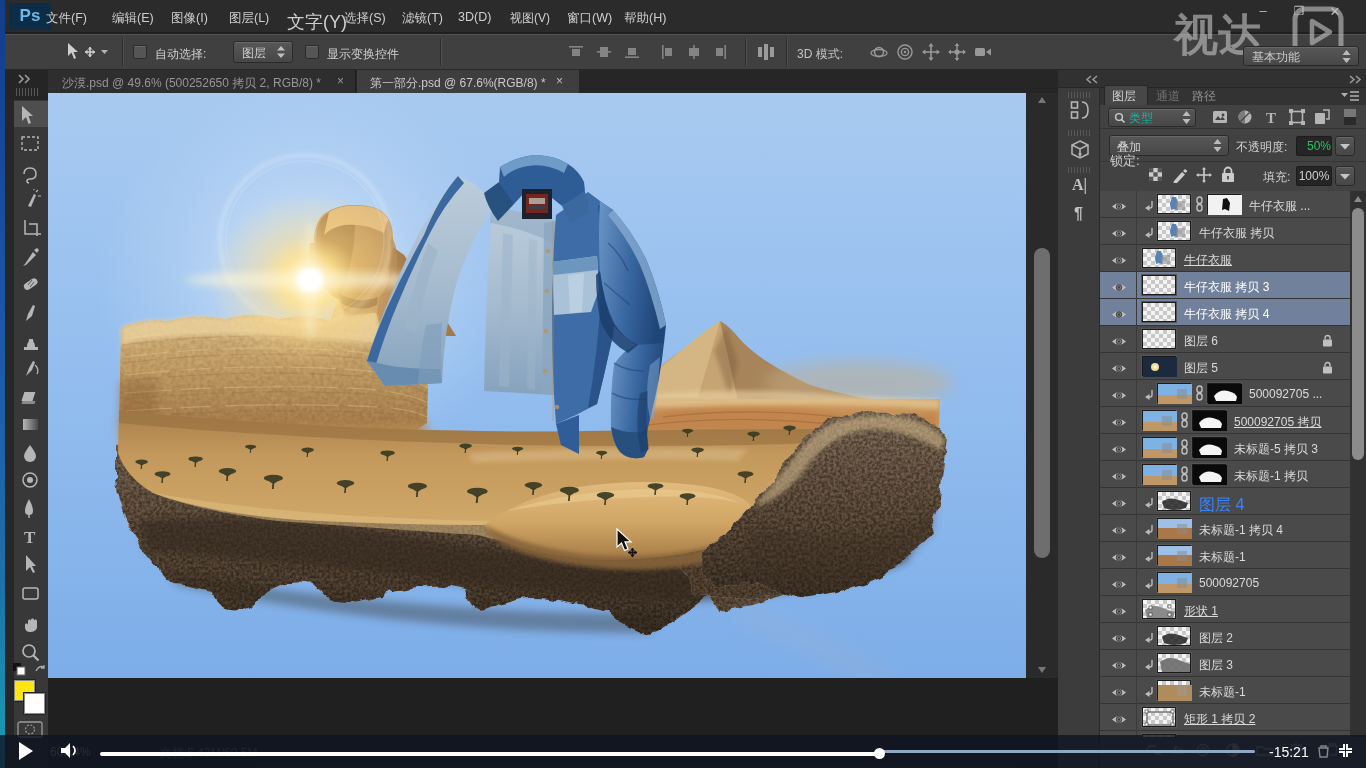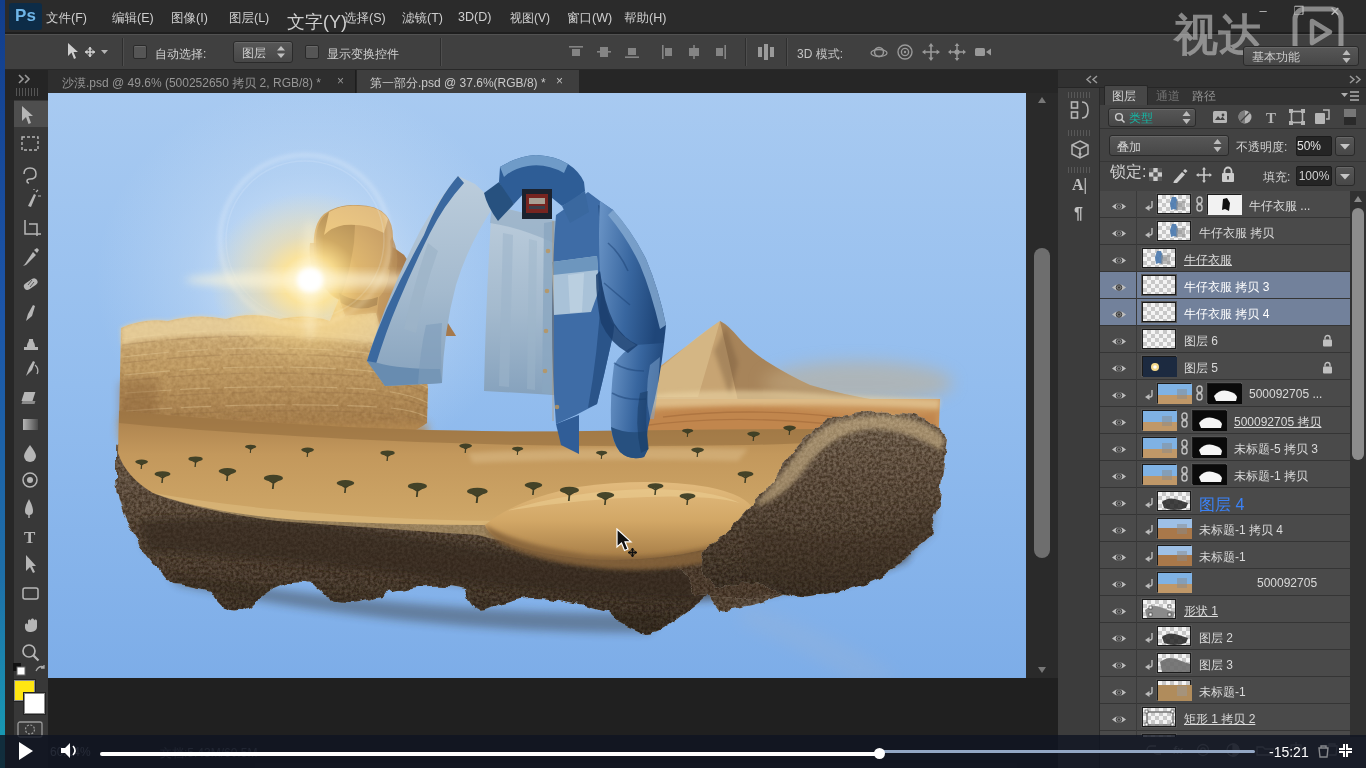--- a/index.html
+++ b/index.html
@@ -9,21 +9,21 @@
   box-shadow:inset 0 1px 0 rgba(255,255,255,.12)}
 .ddl{background:linear-gradient(#575757,#474747);border:1px solid #2a2a2a;border-radius:3px;
   box-shadow:inset 0 1px 0 rgba(255,255,255,.1)}
 .inset{background:#252525;border:1px solid #1c1c1c;border-radius:2px}
 .sep{width:1px;background:#2e2e2e;box-shadow:1px 0 0 #4e4e4e}
 </style></head>
 <body>
 <div class="abs" style="left:0;top:0;width:1366px;height:768px;background:#1e1e1e"></div>
 <div class="abs" style="left:0;top:0;width:5px;height:768px;background:linear-gradient(#123d8a,#1c55a8 40%,#1e6fa8 75%,#17a0b4)"></div>
 <div class="abs" style="left:5px;top:0;width:1361px;height:33px;background:#2b2b2b;border-bottom:1px solid #1f1f1f"></div>
-<div class="abs" style="left:9px;top:3px;width:33px;height:27px;background:#0d2c47;border-radius:3px;color:#6fb6e8;font-size:17px;font-weight:bold;text-align:center;line-height:26px">Ps</div>
+<div class="abs" style="left:9px;top:3px;width:42px;height:27px;background:#0d2c47;border-radius:3px;color:#6fb6e8;font-size:17px;font-weight:bold;text-align:center;line-height:26px">Ps</div>
 <div class="abs txt" style="left:46px;top:10px;font-size:12.5px">文件(F)</div>
 <div class="abs txt" style="left:112px;top:10px;font-size:12.5px">编辑(E)</div>
 <div class="abs txt" style="left:171px;top:10px;font-size:12.5px">图像(I)</div>
 <div class="abs txt" style="left:229px;top:10px;font-size:12.5px">图层(L)</div>
 <div class="abs txt" style="left:287px;top:10px;font-size:18px">文字(Y)</div>
 <div class="abs txt" style="left:344px;top:10px;font-size:12.5px">选择(S)</div>
 <div class="abs txt" style="left:402px;top:10px;font-size:12.5px">滤镜(T)</div>
 <div class="abs txt" style="left:458px;top:10px;font-size:12.5px">3D(D)</div>
 <div class="abs txt" style="left:510px;top:10px;font-size:12px">视图(V)</div>
 <div class="abs txt" style="left:567px;top:10px;font-size:12.5px">窗口(W)</div>
@@ -118,21 +118,21 @@
   </svg>
 <svg class="abs" style="left:974px;top:43px" width="18" height="18" viewBox="0 0 18 18">
     <rect x="1" y="5" width="10" height="8" rx="1.5" fill="#999"></rect>
     <path d="M12 9 L17 5.5 V12.5Z" fill="#999"></path>
   </svg>
 <div class="abs" style="left:48px;top:70px;width:1012px;height:23px;background:#262626"></div>
 <div class="abs" style="left:48px;top:70px;width:308px;height:23px;background:#2e2e2e;border-right:1px solid #1d1d1d"></div>
 <div class="abs" style="left:62px;top:75px;color:#969696;font-size:12px;white-space:nowrap">沙漠.psd @ 49.6% (500252650 拷贝 2, RGB/8) *</div>
 <div class="abs" style="left:337px;top:74px;color:#969696;font-size:12px">×</div>
 <div class="abs" style="left:357px;top:70px;width:222px;height:23px;background:#3e3e3e"></div>
-<div class="abs" style="left:370px;top:75px;color:#c9c9c9;font-size:12px;white-space:nowrap">第一部分.psd @ 37.6%(RGB/8) *</div>
+<div class="abs" style="left:370px;top:75px;color:#c9c9c9;font-size:12px;white-space:nowrap">第一部分.psd @ 67.6%(RGB/8) *</div>
 <div class="abs" style="left:556px;top:74px;color:#bdbdbd;font-size:12px">×</div>
 <div class="abs" style="left:5px;top:70px;width:43px;height:698px;background:#272727"></div>
 <div class="abs" style="left:5px;top:70px;width:43px;height:30px;background:#252525"></div>
 <svg class="abs" style="left:18px;top:74px" width="16" height="10" viewBox="0 0 16 10">
     <path d="M1 1l4 4-4 4M7 1l4 4-4 4" stroke="#9a9a9a" stroke-width="1.6" fill="none"></path>
   </svg>
 <div class="abs" style="left:16px;top:88px;width:22px;height:8px;background:repeating-linear-gradient(90deg,#555 0 1px,transparent 1px 3px)"></div>
 <div class="abs" style="left:14px;top:100px;width:34px;height:635px;background:#383838"></div>
 <div class="abs" style="left:14px;top:101px;width:34px;height:26px;background:#4e4e4e"></div>
 <svg class="abs" style="left:14px;top:0px;width:34px;height:680px" viewBox="0 0 34 680">
@@ -625,27 +625,27 @@
     <rect x="0" y="0" width="12" height="16" fill="#2a2a2a"></rect>
     <rect x="0" y="0" width="12" height="8" fill="#777"></rect>
   </svg>
 <div class="abs" style="left:1100px;top:129px;width:266px;height:33px;background:#424242;border-bottom:1px solid #363636"></div>
 <div class="abs ddl" style="left:1109px;top:135px;width:120px;height:21px"></div>
 <div class="abs" style="left:1117px;top:139px;color:#d0d0d0;font-size:12px">叠加</div>
 <svg class="abs" style="left:1213px;top:139px" width="9" height="13" viewBox="0 0 9 13">
     <path d="M4.5 0l4 5h-8zM4.5 13l4-5h-8z" fill="#bbb"></path>
   </svg>
 <div class="abs" style="left:1236px;top:139px;color:#d0d0d0;font-size:12px">不透明度:</div>
-<div class="abs inset" style="left:1296px;top:136px;width:36px;height:20px;color:#e5e5e5;font-size:12px;text-align:left;line-height:19px">50%</div>
+<div class="abs inset" style="left:1296px;top:136px;width:36px;height:20px;color:#22c55e;font-size:12px;text-align:right;line-height:19px">50%</div>
 <div class="abs ddl" style="left:1335px;top:136px;width:20px;height:20px"></div>
 <svg class="abs" style="left:1340px;top:144px" width="10" height="6">
     <path d="M0 0h10l-5 5.5z" fill="#c5c5c5"></path>
   </svg>
 <div class="abs" style="left:1100px;top:162px;width:266px;height:30px;background:#424242;border-bottom:1px solid #2e2e2e"></div>
-<div class="abs" style="left:1110px;top:162px;color:#d0d0d0;font-size:16px">锁定:</div>
+<div class="abs" style="left:1110px;top:152px;color:#d0d0d0;font-size:13px">锁定:</div>
 <svg class="abs" style="left:1148px;top:167px" width="15" height="15" viewBox="0 0 15 15">
     <rect x="1" y="1" width="13" height="13" fill="#ccc"></rect>
     <g fill="#555">
       <rect x="1" y="1" width="4.33" height="4.33"></rect>
       <rect x="9.66" y="1" width="4.33" height="4.33"></rect>
       <rect x="5.33" y="5.33" width="4.33" height="4.33"></rect>
       <rect x="1" y="9.66" width="4.33" height="4.33"></rect>
       <rect x="9.66" y="9.66" width="4.33" height="4.33"></rect>
     </g>
   </svg>
@@ -950,21 +950,21 @@
       <path d="M8 1 v5 q0 2-2 2 H4" fill="none" stroke="#bbb" stroke-width="1.4"></path>
       <path d="M5.5 5 L1 8 l4.5 3z" fill="#bbb"></path>
     </svg></div>
 <div class="abs" style="left:1157px;top:572px;width:34px;height:20px;background:repeating-conic-gradient(#c8c8c8 0% 25%,#f4f4f4 0% 50%) 0 0/8px 8px;border:1px solid #1a1a1a;box-shadow:0 0 0 1px #555">
     <svg width="34" height="20" viewBox="0 0 34 20" style="position:absolute;left:0;top:0">
       <rect width="34" height="11" fill="#7fb2e4"></rect>
       <rect y="11" width="34" height="9" fill="#c09868"></rect>
       <rect x="19" y="5" width="10" height="10" fill="#8a8a8a" opacity=".5"></rect>
     </svg>
   </div>
-<div class="abs" style="left:1257px;top:576px;color:#dadada;font-size:12px;white-space:nowrap">500092705</div>
+<div class="abs" style="left:1199px;top:576px;color:#dadada;font-size:12px;white-space:nowrap">500092705</div>
 <div class="abs" style="left:1100px;top:596px;width:250px;height:27px;background:#4a4a4a;border-bottom:1px solid #353535"></div>
 <div class="abs" style="left:1111px;top:603px"><svg width="16" height="11" viewBox="0 0 16 11">
       <path d="M1 5.5 Q8 -1.2 15 5.5 Q8 12.2 1 5.5z" fill="#bebebe"></path>
       <circle cx="8" cy="5.5" r="2.8" fill="#777" stroke="#3e3e3e" stroke-width="1"></circle>
       <circle cx="8" cy="5.5" r="1" fill="#333"></circle>
     </svg></div>
 <div class="abs" style="left:1136px;top:596px;width:1px;height:27px;background:#3a3a3a"></div>
 <div class="abs" style="left:1142px;top:599px;width:34px;height:20px;background:repeating-conic-gradient(#c8c8c8 0% 25%,#f4f4f4 0% 50%) 0 0/8px 8px;border:1px solid #1a1a1a;box-shadow:0 0 0 1px #555">
     <svg width="34" height="20" viewBox="0 0 34 20" style="position:absolute;left:0;top:0">
       <path d="M2 10 q8-6 15-3 t15 5 l-2 6 H4z" fill="#8a8a8a"></path>

